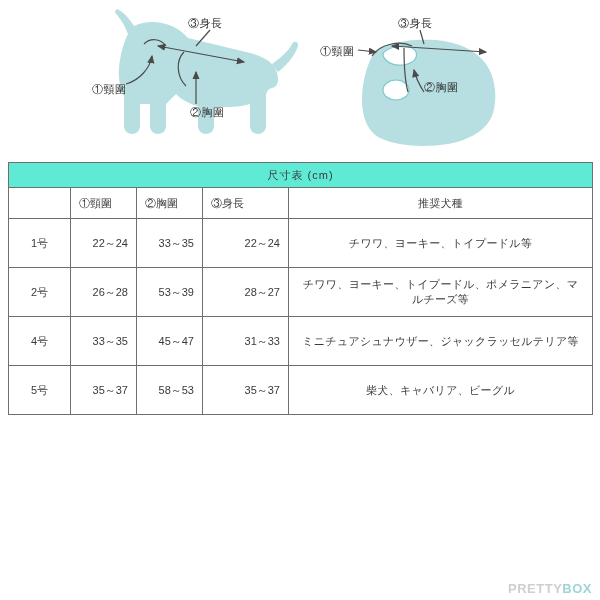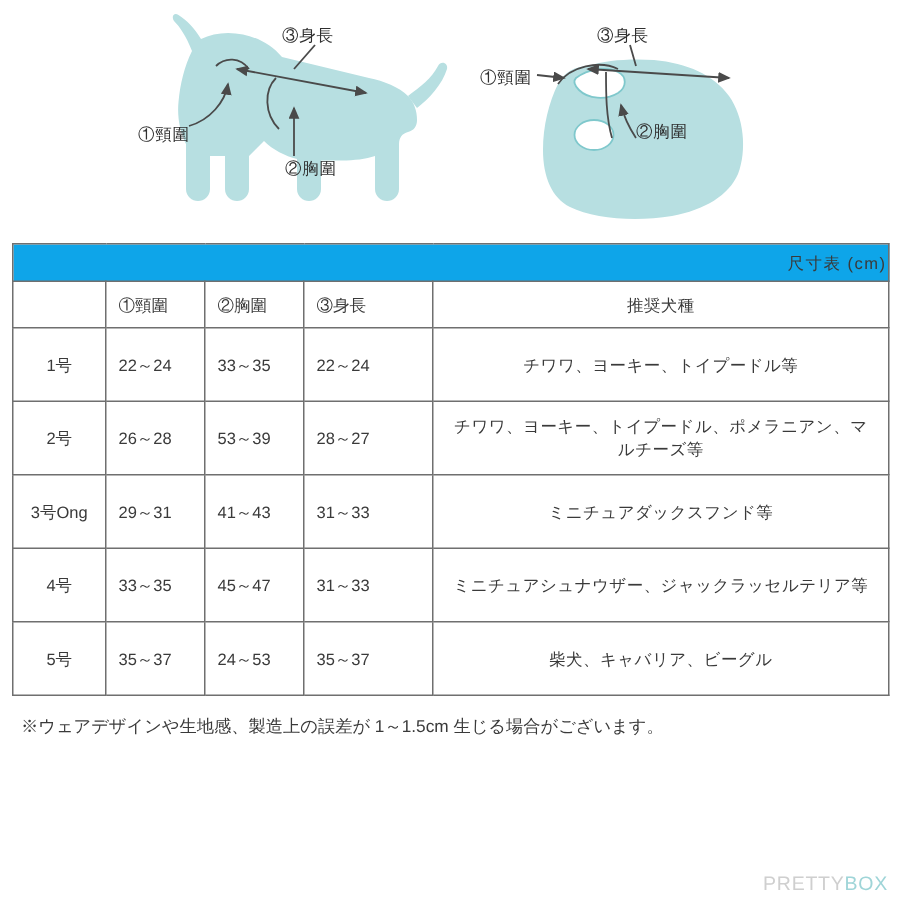--- a/index.html
+++ b/index.html
@@ -47,26 +47,26 @@
     width: 584px;
     table-layout: fixed;
   }
   table.sizes th, table.sizes td {
     border: 1px solid #6f6f6f;
     font-weight: normal;
     font-size: 11px;
     color: #3a3a3a;
   }
   .title-row th {
-    background: #0ea5e9;
+    background: #5eead4;
     color: #ffffff;
     height: 22px;
     font-size: 12px;
     letter-spacing: 1px;
-    text-align: right;
+    text-align: center;
     border: 1px solid #6f6f6f;
   }
   .head-row td {
     height: 30px;
     padding: 0 8px;
     font-size: 11px;
     text-align: left;
     vertical-align: middle;
   }
   .head-row td.c-size { text-align: center; }
@@ -74,21 +74,21 @@
   tbody tr td {
     height: 48px;
     padding: 0 8px;
     vertical-align: middle;
   }
   td.c-size {
     text-align: center;
     font-size: 11px;
   }
   td.c-num {
-    text-align: left;
+    text-align: right;
     font-size: 11px;
     margin-left: 24px;
   }
   td.c-breed {
     text-align: center;
     font-size: 11px;
     letter-spacing: 0.3px;
   }
 
   
@@ -106,21 +106,21 @@
     color: #3a3a3a;
   }
   .notes div { white-space: nowrap; }
 
   
   .watermark {
     position: absolute;
     right: 8px;
     bottom: 4px;
     font-size: 13px;
-    font-weight: normal;
+    font-weight: bold;
     letter-spacing: 0.5px;
   }
   .wm-pretty { color: #cfcfcf; }
   .wm-box { color: #9fd5d8; }
 </style>
 </head>
 <body>
 
 <div class="page">
 
@@ -267,45 +267,37 @@
           <td class="c-breed">チワワ、ヨーキー、トイプードル等</td>
         </tr>
         <tr>
           <td class="c-size">2号</td>
           <td class="c-num">26～28</td>
           <td class="c-num">53～39</td>
           <td class="c-num">28～27</td>
           <td class="c-breed">チワワ、ヨーキー、トイプードル、ポメラニアン、マルチーズ等</td>
         </tr>
         <tr>
-          <td class="c-size">3号Ong</td>
-          <td class="c-num">29～31</td>
-          <td class="c-num">41～43</td>
-          <td class="c-num">31～33</td>
-          <td class="c-breed">ミニチュアダックスフンド等</td>
-        </tr>
-        <tr>
           <td class="c-size">4号</td>
           <td class="c-num">33～35</td>
           <td class="c-num">45～47</td>
           <td class="c-num">31～33</td>
           <td class="c-breed">ミニチュアシュナウザー、ジャックラッセルテリア等</td>
         </tr>
         <tr>
           <td class="c-size">5号</td>
           <td class="c-num">35～37</td>
-          <td class="c-num">24～53</td>
+          <td class="c-num">58～53</td>
           <td class="c-num">35～37</td>
           <td class="c-breed">柴犬、キャバリア、ビーグル</td>
         </tr>
       </tbody>
     </table>
   </div>
 
   <div class="notes">
-    <div>※ウェアデザインや生地感、製造上の誤差が 1～1.5cm 生じる場合がございます。</div>
   </div>
 
   <div class="watermark">
     <span class="wm-pretty">PRETTY</span><span class="wm-box">BOX</span>
   </div>
 
 </div>
 
 </body></html>

